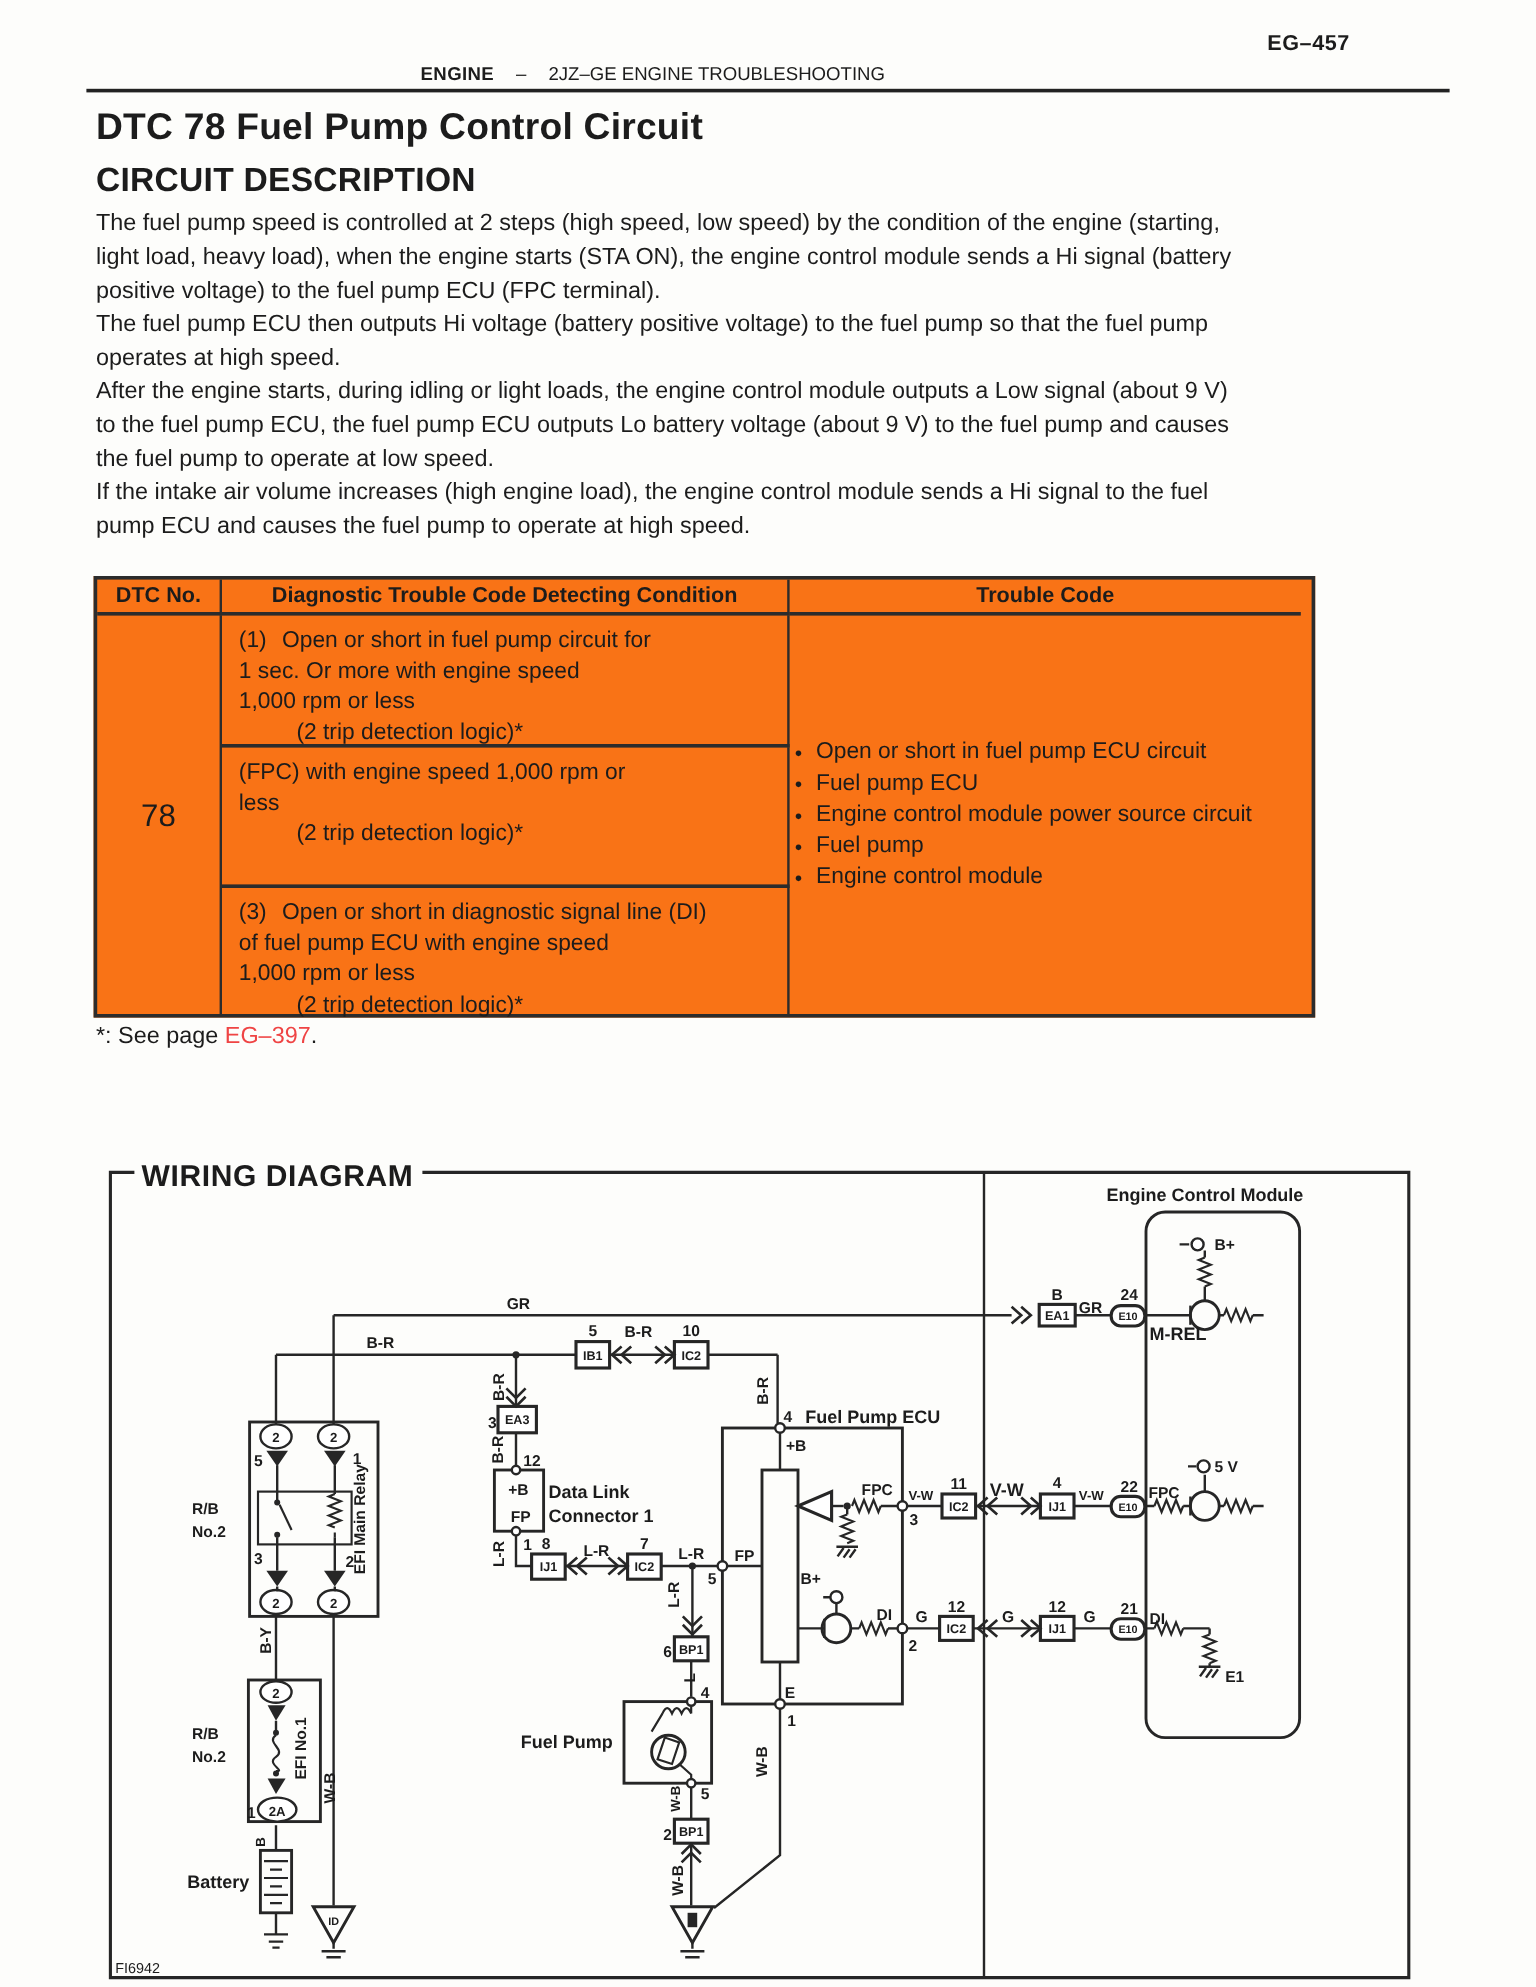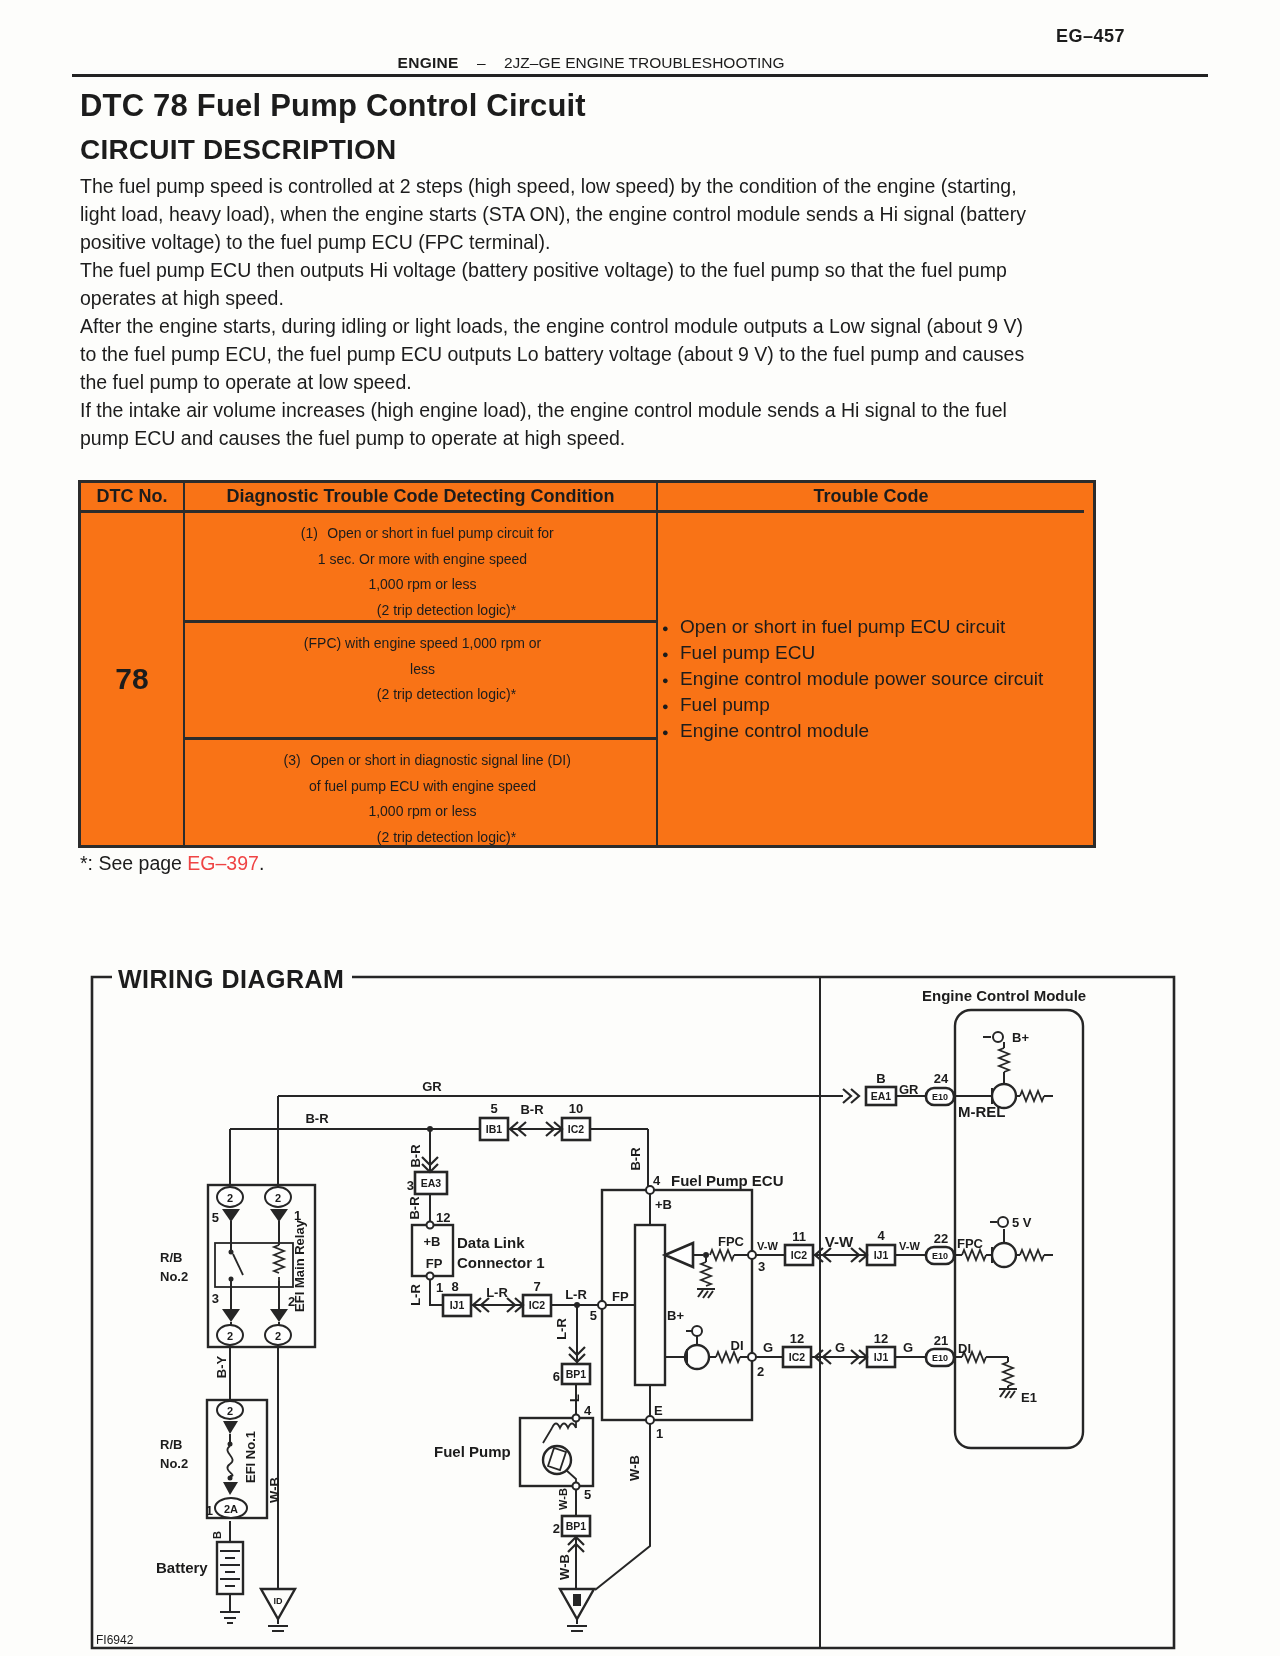--- a/index.html
+++ b/index.html
@@ -1,38 +1,38 @@
 <!DOCTYPE html>
 <html><head>
 <meta charset="utf-8">
 <style>
   html,body{margin:0;padding:0;background:#e8e8e8;}
   .page{position:relative;width:1280px;height:1656px;margin:0 auto;background:#fdfdfb;
         font-family:"Liberation Sans",sans-serif;color:#1c1c1c;overflow:hidden;}
   
   .pgnum{position:absolute;top:26px;left:0;width:1125px;text-align:right;
          font-size:18px;font-weight:700;letter-spacing:.5px;}
-  .runhead{position:absolute;top:54px;left:0;width:1088px;text-align:center;font-size:15.5px;margin-left:47px;}
+  .runhead{position:absolute;top:54px;left:0;width:1088px;text-align:center;font-size:15.5px;}
   .runhead .hl{font-weight:700;letter-spacing:.3px;}
   .runhead .hs{padding:0 14px;}
   .rule{position:absolute;top:74px;left:72px;width:1136px;height:3px;background:#222;}
   .title{position:absolute;top:88px;left:80px;font-size:31px;font-weight:700;letter-spacing:.2px;}
   .sect{position:absolute;top:134px;left:80px;font-size:28px;font-weight:700;letter-spacing:.2px;}
   .paras{position:absolute;top:172px;left:80px;width:1090px;font-size:19.5px;line-height:28px;}
   
   .tblwrap{position:absolute;top:480px;left:78px;}
   .tbl{width:1012px;border:3px solid #2c2c2c;display:grid;
        grid-template-columns:104px 473px 426px;grid-template-rows:30px 110px 117px 105px;
        background:#f97316;}
   .th{font-size:18px;font-weight:700;display:flex;align-items:center;justify-content:center;
       border-bottom:3px solid #2c2c2c;}
   .bdr{border-right:2px solid #2c2c2c;}
   .dtccell{grid-row:2/5;grid-column:1;display:flex;align-items:center;justify-content:center;
-           font-size:30px;font-weight:700;}
-  .cond{grid-column:2;font-size:14px;line-height:25.5px;padding:8px 10px 0 14px;text-align:center;}
+           font-size:26px;font-weight:400;}
+  .cond{grid-column:2;font-size:19px;line-height:25.5px;padding:8px 10px 0 14px;}
   .condsep{border-bottom:3px solid #2c2c2c;}
   .cnum{display:inline-block;width:36px;}
   .ci{}
   .cl{margin-left:48px;}
   .trouble{grid-row:2/5;grid-column:3;display:flex;flex-direction:column;justify-content:center;
            font-size:19px;line-height:26px;padding-left:4px;}
   .trouble div{position:relative;padding-left:18px;}
   .trouble div::before{content:"●";position:absolute;left:0;top:1px;font-size:11px;}
   .footnote{position:absolute;top:852px;left:80px;font-size:19.5px;}
   .footnote .lnk{color:#ef4444;text-decoration:none;}

